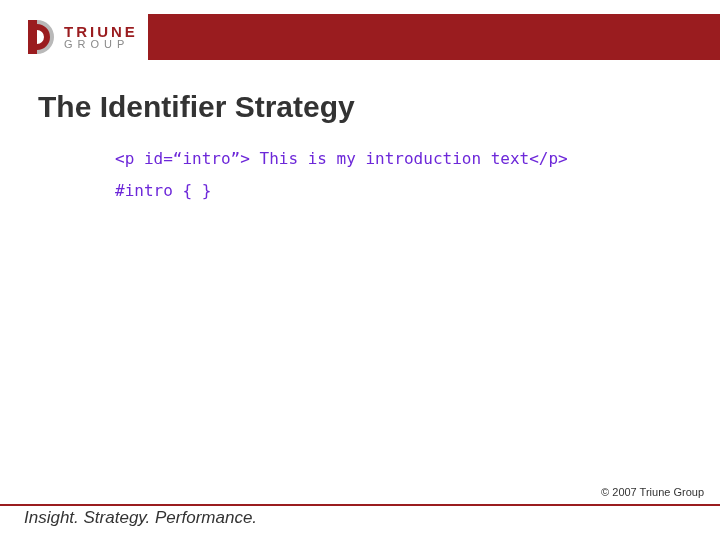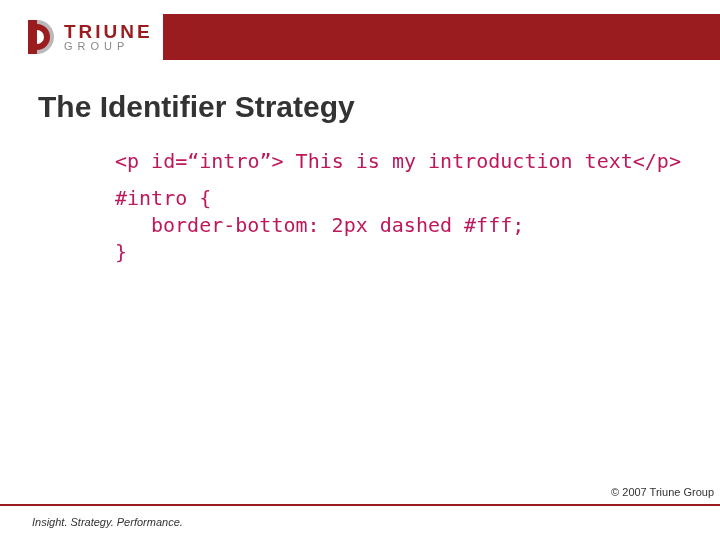--- a/index.html
+++ b/index.html
@@ -30,21 +30,21 @@
     position: relative;
     margin-right: 6px;
   }
   .logo-mark svg { display: block; }
   .logo-text {
     display: flex;
     flex-direction: column;
     line-height: 1;
   }
   .logo-text .line1 {
-    font-size: 19px;
+    font-size: 15px;
     font-weight: bold;
     letter-spacing: 3px;
     color: #9a1c1f;
   }
   .logo-text .line2 {
     font-size: 11px;
     letter-spacing: 5px;
     color: #8a8a8a;
     margin-top: 0;
   }
@@ -56,49 +56,49 @@
   .title {
     font-size: 30px;
     font-weight: bold;
     color: #333;
     padding: 30px 0 0 38px;
     font-family: Verdana, Geneva, sans-serif;
   }
   .content {
     padding: 24px 0 0 115px;
     font-family: "Lucida Console", Consolas, monospace;
-    font-size: 20px;
-    color: #be185d;
+    font-size: 16px;
+    color: #6d28d9;
     line-height: 1.35;
   }
   .code-block2 {
     margin-top: 10px;
   }
   .indent { padding-left: 36px; display: block; }
   .copyright {
     position: absolute;
-    right: 6px;
+    right: 16px;
     bottom: 42px;
     font-size: 11px;
     color: #333;
     font-family: Arial, sans-serif;
   }
   .footer-line {
     position: absolute;
     left: 0;
     right: 0;
     bottom: 34px;
     height: 2px;
     background: #9a1c1f;
   }
   .tagline {
     position: absolute;
-    left: 32px;
+    left: 24px;
     bottom: 12px;
-    font-size: 11px;
+    font-size: 17px;
     font-style: italic;
     color: #333;
     font-family: Arial, sans-serif;
   }
 </style>
 </head>
 <body>
 
 <div class="header">
   <div class="logo-area">
@@ -116,20 +116,19 @@
   </div>
   <div class="header-bar"></div>
 </div>
 
 <h1 class="title">The Identifier Strategy</h1>
 
 <div class="content">
   <div class="code-block1">&lt;p id=“intro”&gt; This is my introduction text&lt;/p&gt;</div>
   <div class="code-block2">
     <span>#intro {</span>
-    <span class="indent">border-bottom: 2px dashed #fff;</span>
     <span>}</span>
   </div>
 </div>
 
 <div class="copyright">© 2007 Triune Group</div>
 <div class="footer-line"></div>
 <div class="tagline">Insight. Strategy. Performance.</div>
 
 </body></html>

